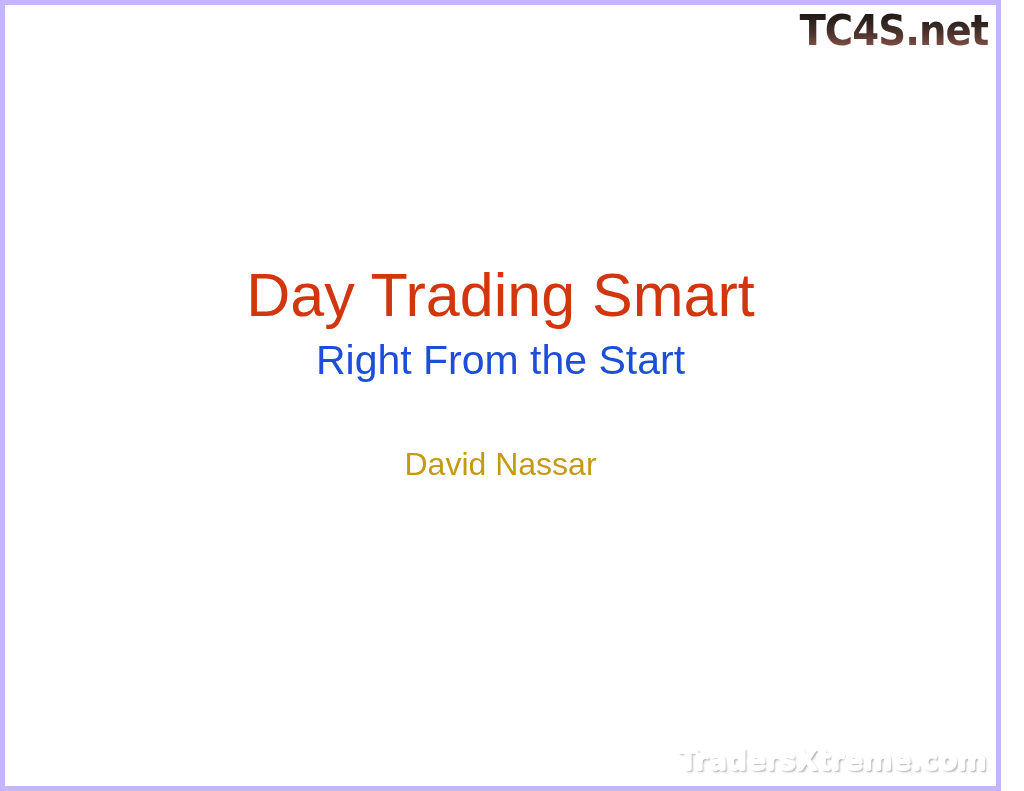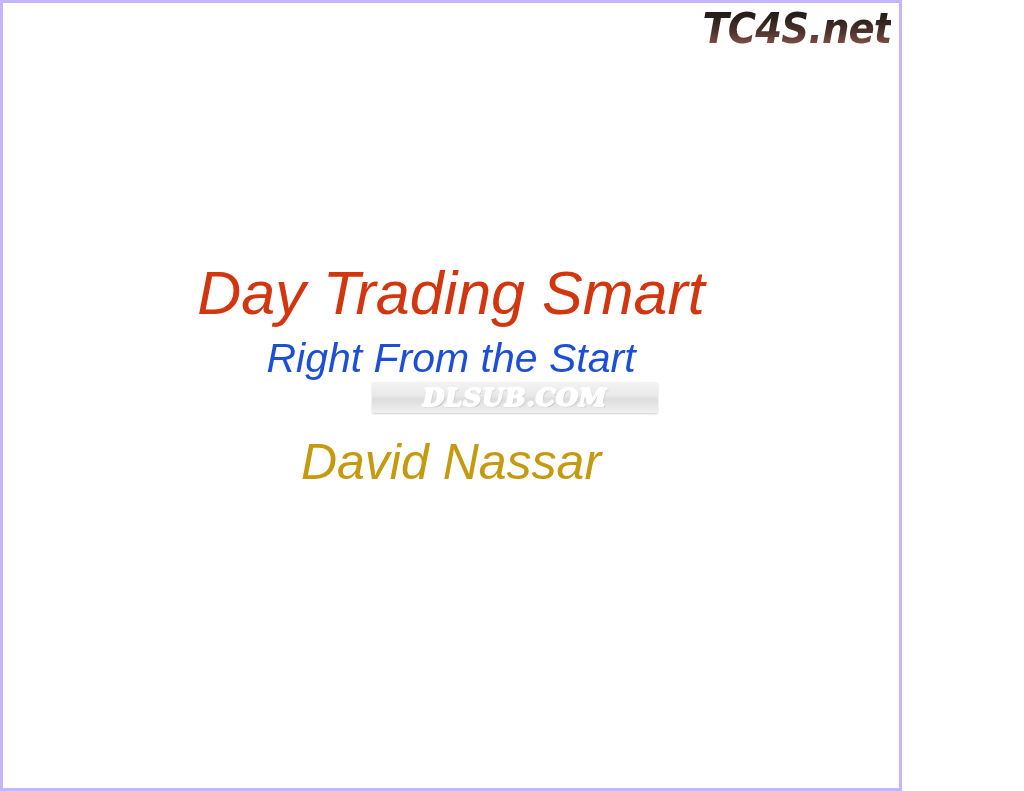--- a/index.html
+++ b/index.html
@@ -6,27 +6,26 @@
     margin: 0;
     padding: 0;
     background: #ffffff;
   }
   body {
     font-family: "Liberation Sans", sans-serif;
   }
 
   #slide {
     position: relative;
-    width: 902px;
+    width: 1001px;
     height: 791px;
     background: #ffffff;
     overflow: hidden;
     box-sizing: border-box;
-    border: 3px solid #c4b5fd;
-    font-style: italic;
+    border: 5px solid #c4b5fd;
   }
 
   
   #brand-logo {
     position: absolute;
     top: 2px;
     right: 8px;
     height: 48px;
     display: flex;
     align-items: center;
@@ -129,21 +128,21 @@
   
   #author-block {
     position: absolute;
     left: 0;
     right: 0;
     top: 437px;
     text-align: center;
   }
   #slide-author {
     font-family: "Liberation Sans", sans-serif;
-    font-size: 50px;
+    font-size: 32px;
     line-height: 44px;
     font-weight: normal;
     color: #c59a11;
     margin: 0;
     white-space: nowrap;
   }
 
   
   #tx-watermark {
     position: absolute;
@@ -187,22 +186,22 @@
 
   <div id="brand-logo">
     <span class="logo-text">TC4S.net</span>
   </div>
 
   <div id="title-block">
     <h1 id="slide-title">Day Trading Smart</h1>
     <h2 id="slide-subtitle">Right From the Start</h2>
   </div>
 
-  <div id="dlsub-watermark">
-    <span class="wm-text">DLSUB.COM</span>
-  </div>
 
   <div id="author-block">
     <p id="slide-author">David Nassar</p>
   </div>
 
+  <div id="tx-watermark">
+    <span class="tx-text">TradersXtreme.com</span>
+  </div>
 
 </div>
 
 </body></html>

